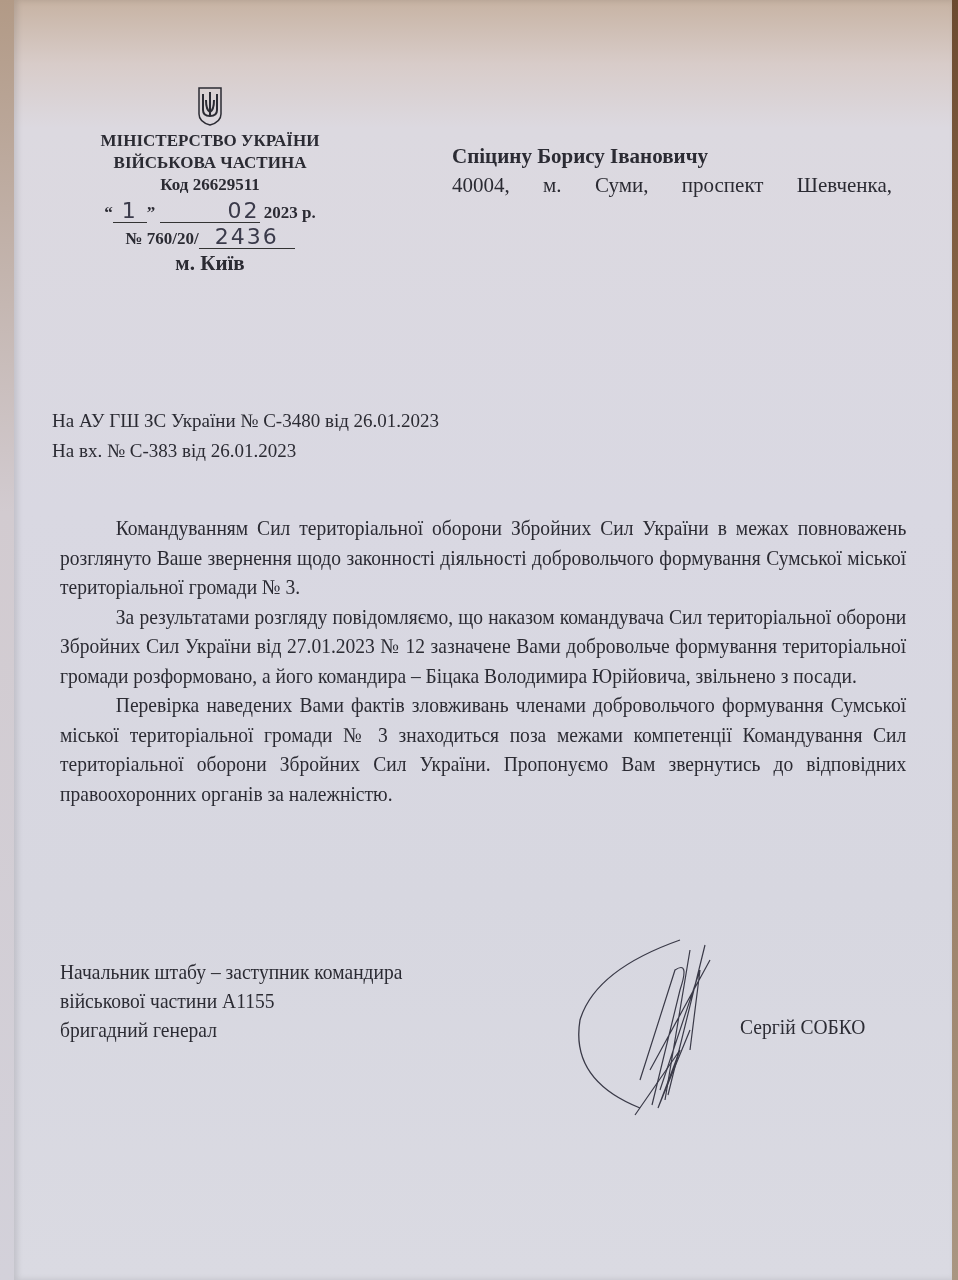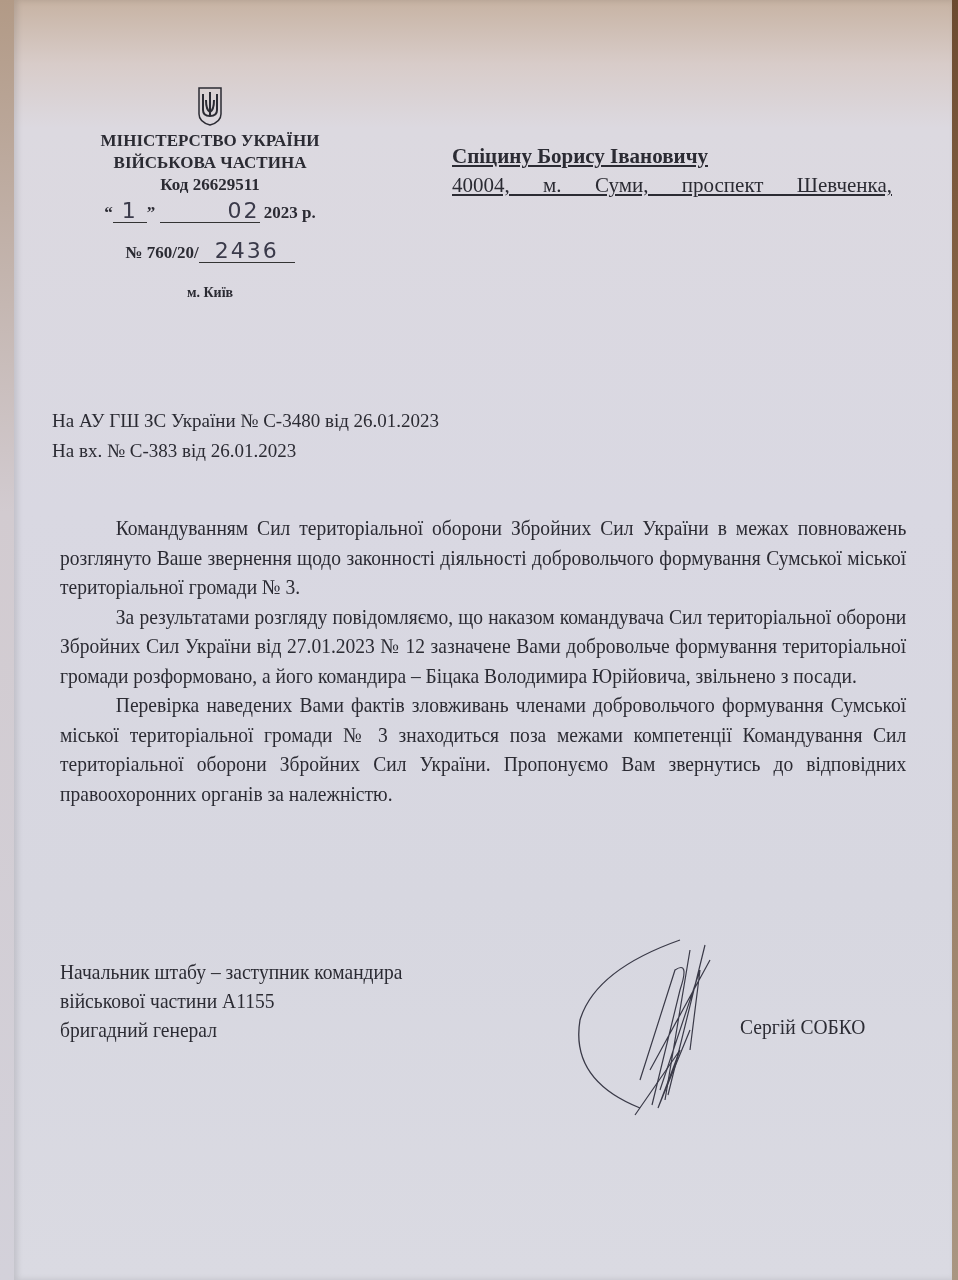--- a/index.html
+++ b/index.html
@@ -24,25 +24,25 @@
   .ink { color: #2b2b33; }
 
   .header-left {
     position: absolute; left: 60px; top: 86px; width: 300px;
     text-align: center; font-weight: bold; font-size: 17px; line-height: 22px;
   }
   .trident { display: block; margin: 0 auto 4px auto; width: 26px; height: 40px; }
   .date-line, .num-line { font-weight: bold; font-size: 17px; white-space: nowrap; }
   .hand { font-family: "DejaVu Sans", sans-serif; font-weight: normal; font-size: 22px; color: #3a3a4a; letter-spacing: 2px; }
   .ul { display: inline-block; border-bottom: 1px solid #333; text-align: center; }
-  .city { font-size: 14px; margin-top: 18px; }
+  .city { font-size: 21px; margin-top: 2px; }
 
   .recipient {
     position: absolute; left: 452px; top: 142px; width: 440px;
-    font-size: 21px; line-height: 29px; text-decoration: underline;
+    font-size: 21px; line-height: 29px;
   }
   .recipient .name { font-weight: bold; }
   .recipient .addr { text-align: justify; text-align-last: justify; }
 
   .refs {
     position: absolute; left: 52px; top: 406px; font-size: 19px; line-height: 30px;
   }
 
   .body-text {
     position: absolute; left: 60px; top: 514px; width: 846px;
@@ -75,21 +75,21 @@
     <path d="M13 6 L13 30 M6 8 L6 24 Q6 30 13 30 Q20 30 20 24 L20 8 M9 14 Q9 24 13 26 Q17 24 17 14" fill="none" stroke="#2b2b33" stroke-width="2"></path>
   </svg>
   <div>МІНІСТЕРСТВО УКРАЇНИ</div>
   <div>ВІЙСЬКОВА ЧАСТИНА</div>
   <div>Код 26629511</div>
   <div class="date-line" style="margin-top:4px;">
     <span>“</span><span class="ul hand" style="width:34px;">1</span><span>”</span>
     <span class="ul hand" style="width:100px;text-align:right;">02</span>
     <span>2023 р.</span>
   </div>
-  <div class="num-line" style="margin-top:16px;">
+  <div class="num-line" style="margin-top:2px;">
     <span>№ 760/20/</span><span class="ul hand" style="width:96px;">2436</span>
   </div>
   <div class="city">м. Київ</div>
 </div>
 
 <div class="recipient ink">
   <div class="name">Спіцину Борису Івановичу</div>
   <div class="addr">40004, м. Суми, проспект Шевченка,</div>
 </div>
 

